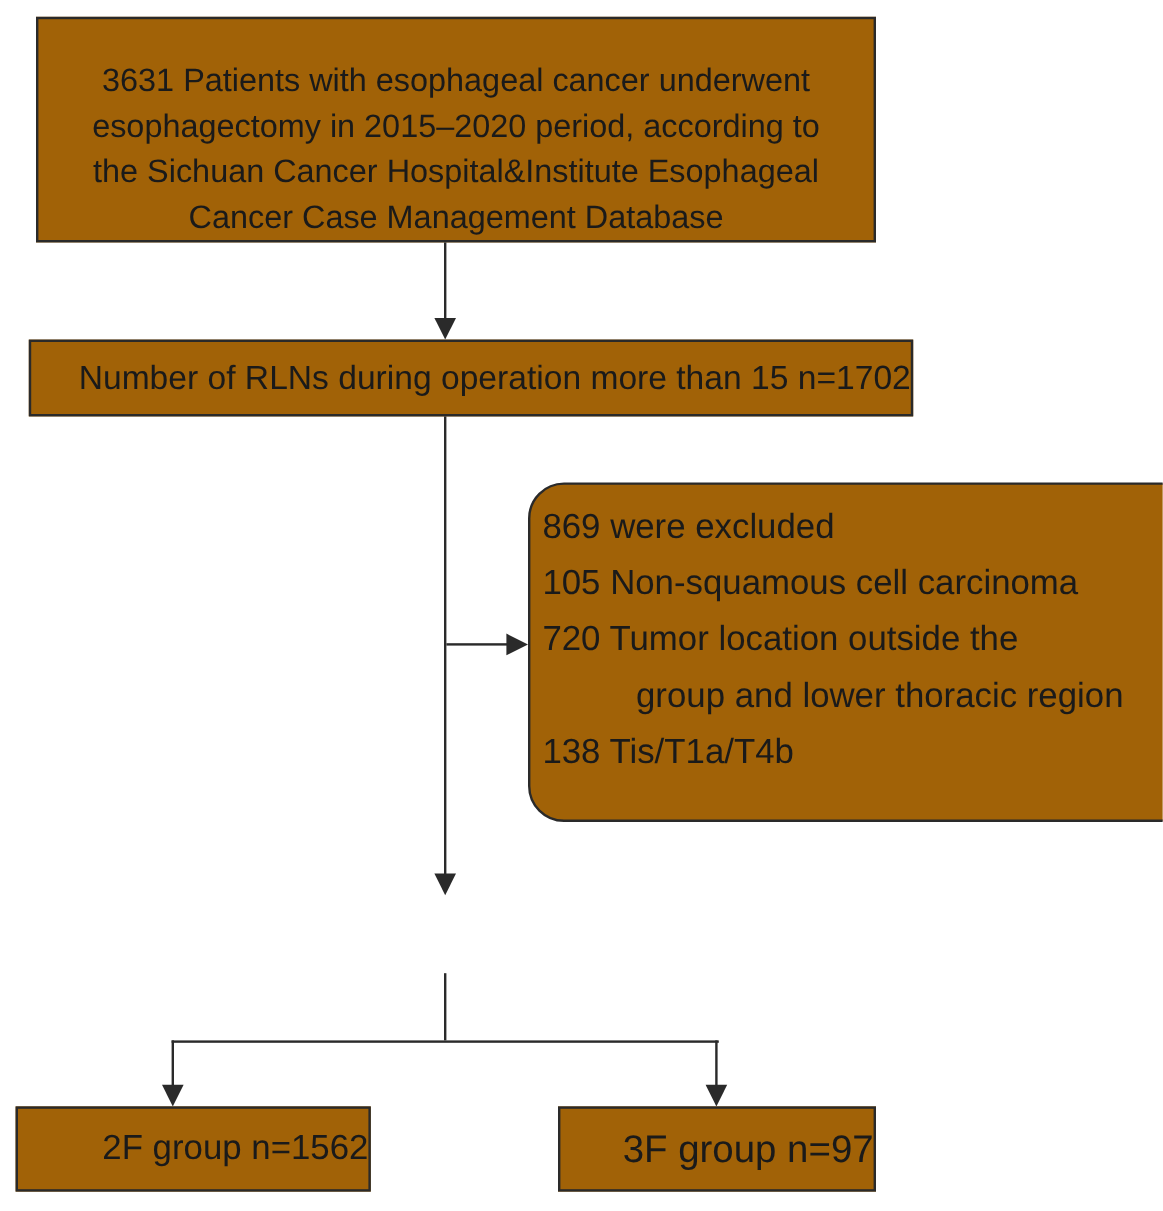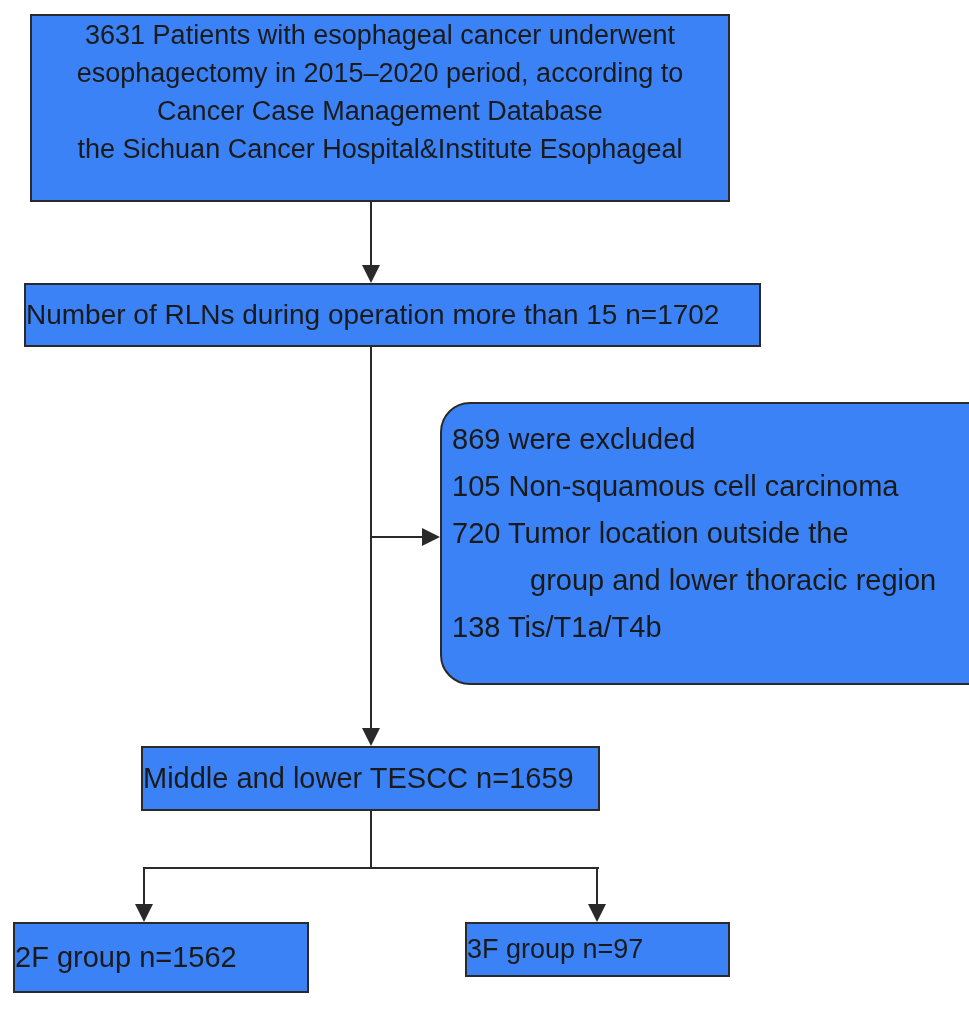--- a/index.html
+++ b/index.html
@@ -12,25 +12,25 @@
     width: 969px;
     height: 1009px;
     background: #ffffff;
     font-family: "Liberation Sans", sans-serif;
     color: #1a1a1a;
     overflow: hidden;
   }
   .box {
     position: absolute;
     border: 2px solid #2a2a2a;
-    background: #3b82f6;
+    background: #a16207;
     box-sizing: border-box;
     display: flex;
     align-items: center;
-    justify-content: flex-start;
+    justify-content: flex-end;
   }
   .box.multiline {
     flex-direction: column;
   }
   .center-text {
     text-align: center;
   }
   
   #box-source {
     left: 30px; top: 14px; width: 700px; height: 188px;
@@ -56,22 +56,22 @@
   #box-tescc {
     left: 141px; top: 746px; width: 459px; height: 65px;
     font-size: 29px;
   }
   
   #box-2f {
     left: 13px; top: 922px; width: 296px; height: 71px;
     font-size: 29px;
   }
   #box-3f {
-    left: 465px; top: 922px; width: 265px; height: 55px;
-    font-size: 27px;
+    left: 465px; top: 922px; width: 265px; height: 71px;
+    font-size: 32px;
   }
   
   .line {
     position: absolute;
     background: #2a2a2a;
   }
   .arrowhead-down {
     position: absolute;
     width: 0; height: 0;
     border-left: 9px solid transparent;
@@ -87,22 +87,22 @@
   }
 </style>
 </head>
 <body>
 
 <div id="figure">
 
   <div class="box multiline center-text" id="box-source">
     <div>3631 Patients with esophageal cancer underwent</div>
     <div>esophagectomy in 2015–2020 period, according to</div>
+    <div>the Sichuan Cancer Hospital&amp;Institute Esophageal</div>
     <div>Cancer Case Management Database</div>
-    <div>the Sichuan Cancer Hospital&amp;Institute Esophageal</div>
   </div>
 
   <div class="line" style="left:370px; top:202px; width:2px; height:65px;"></div>
   <div class="arrowhead-down" style="left:362px; top:265px;"></div>
 
   <div class="box center-text" id="box-rln">
     <div>Number of RLNs during operation more than 15 n=1702</div>
   </div>
 
   <div class="line" style="left:370px; top:347px; width:2px; height:383px;"></div>
@@ -112,23 +112,20 @@
   <div class="arrowhead-right" style="left:422px; top:528px;"></div>
 
   <div class="box" id="box-excluded">
     <div class="excl-line">869 were excluded</div>
     <div class="excl-line indent1">105 Non-squamous cell carcinoma</div>
     <div class="excl-line indent1">720 Tumor location outside the</div>
     <div class="excl-line indent2">group and lower thoracic region</div>
     <div class="excl-line indent1">138 Tis/T1a/T4b</div>
   </div>
 
-  <div class="box center-text" id="box-tescc">
-    <div>Middle and lower TESCC n=1659</div>
-  </div>
 
   <div class="line" style="left:370px; top:811px; width:2px; height:56px;"></div>
   <div class="line" style="left:143px; top:867px; width:456px; height:2px;"></div>
 
   <div class="line" style="left:143px; top:867px; width:2px; height:39px;"></div>
   <div class="arrowhead-down" style="left:135px; top:904px;"></div>
 
   <div class="line" style="left:596px; top:867px; width:2px; height:39px;"></div>
   <div class="arrowhead-down" style="left:588px; top:904px;"></div>
 

